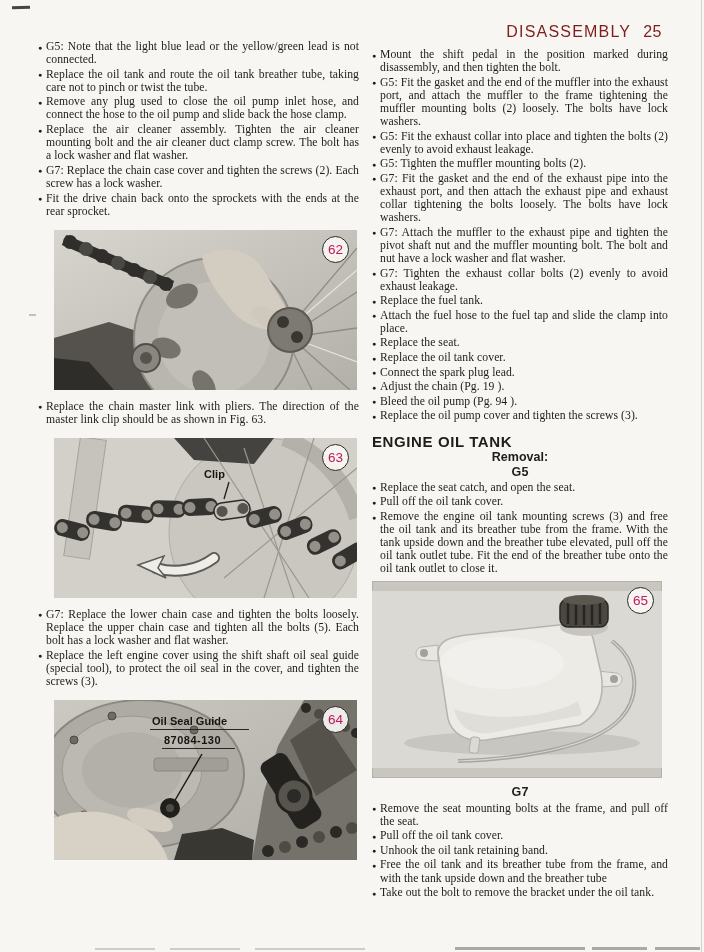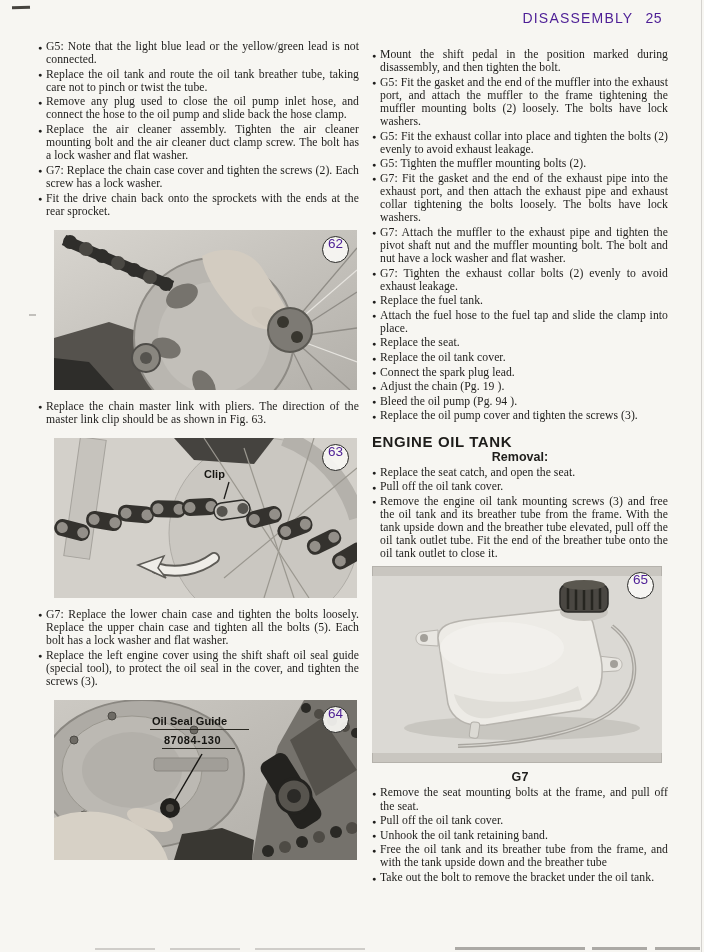--- a/index.html
+++ b/index.html
@@ -3,23 +3,23 @@
 <meta charset="utf-8">
 <style>
   html,body{margin:0;padding:0;background:#e9e8e4;}
   .page{
     position:relative;width:704px;height:952px;margin:0 auto;
     background:#f7f6f2;color:#1e1d1b;overflow:hidden;
     font-family:"Liberation Serif", serif;
   }
   
   .page-header{
-    position:absolute;top:10px;right:42px;
+    position:absolute;top:23px;right:42px;
     font-family:"Liberation Sans", sans-serif;
-    font-size:14px;letter-spacing:1.2px;color:#4c1d95;
+    font-size:16px;letter-spacing:1.2px;color:#7f1d1d;
   }
   .page-header .pgnum{margin-left:12px;letter-spacing:0.5px;}
   
   .col{position:absolute;text-align:justify;font-size:11.7px;line-height:13.1px;letter-spacing:0.05px;}
   .col-left{left:38px;top:40px;width:321px;}
   .col-right{left:372px;top:48px;width:296px;}
   p.bullet{margin:0 0 1.5px 0;padding-left:8px;position:relative;}
   p.bullet::before{content:"\25CF";position:absolute;left:0;top:1.5px;font-size:7px;color:#1e1d1b;}
   
   .section-title{
@@ -34,22 +34,22 @@
   figure.photo{
     position:relative;margin:12px 0 10px 16px;width:303px;height:160px;
     background:#c9c6c0;box-shadow:0 0 0 1px #b5b2ac inset;
   }
   figure.photo svg{display:block;width:100%;height:100%;}
   .col-right figure.photo{margin:6px 0 8px 0;width:290px;height:197px;}
   .fig-badge{
     position:absolute;top:6px;right:8px;width:25px;height:25px;
     border:1.7px solid #2a2a28;border-radius:50%;
     background:rgba(248,247,244,0.92);
-    display:flex;justify-content:center;
-    font-family:"Liberation Sans", sans-serif;font-size:13.5px;color:#4c1d95;
+    display:flex;align-items:center;justify-content:center;
+    font-family:"Liberation Sans", sans-serif;font-size:13.5px;color:#be185d;
   }
   .fig-label{
     position:absolute;
     font-family:"Liberation Sans", sans-serif;font-weight:bold;
     font-size:11px;color:#151411;line-height:12px;white-space:nowrap;
   }
   .clip-label{left:150px;top:30px;}
   .tool-name{left:96px;top:15px;border-bottom:1.2px solid #26251f;padding:0 22px 2px 2px;}
   .tool-number{left:108px;top:34px;border-bottom:1.2px solid #26251f;padding:0 14px 2px 2px;letter-spacing:0.5px;}
   
@@ -271,20 +271,21 @@
     <p class="bullet">Attach the fuel hose to the fuel tap and slide the clamp into place.</p>
     <p class="bullet">Replace the seat.</p>
     <p class="bullet">Replace the oil tank cover.</p>
     <p class="bullet">Connect the spark plug lead.</p>
     <p class="bullet">Adjust the chain (Pg. 19 ).</p>
     <p class="bullet">Bleed the oil pump (Pg. 94 ).</p>
     <p class="bullet">Replace the oil pump cover and tighten the screws (3).</p>
 
     <h2 class="section-title">ENGINE OIL TANK</h2>
     <h3 class="section-sub">Removal:</h3>
+    <h3 class="section-sub">G5</h3>
 
     <p class="bullet">Replace the seat catch, and open the seat.</p>
     <p class="bullet">Pull off the oil tank cover.</p>
     <p class="bullet">Remove the engine oil tank mounting screws (3) and free the oil tank and its breather tube from the frame. With the tank upside down and the breather tube elevated, pull off the oil tank outlet tube. Fit the end of the breather tube onto the oil tank outlet to close it.</p>
 
     <figure class="photo">
       <svg viewBox="0 0 290 177" aria-hidden="true">
         <rect width="290" height="177" fill="#dbd9d4"></rect>
         <ellipse cx="150" cy="152" rx="118" ry="12" fill="#c8c6c0"></ellipse>
         <path d="M240,50 C266,70 270,104 248,128 C222,156 150,168 86,170" stroke="#a8a59f" stroke-width="4" fill="none"></path>

